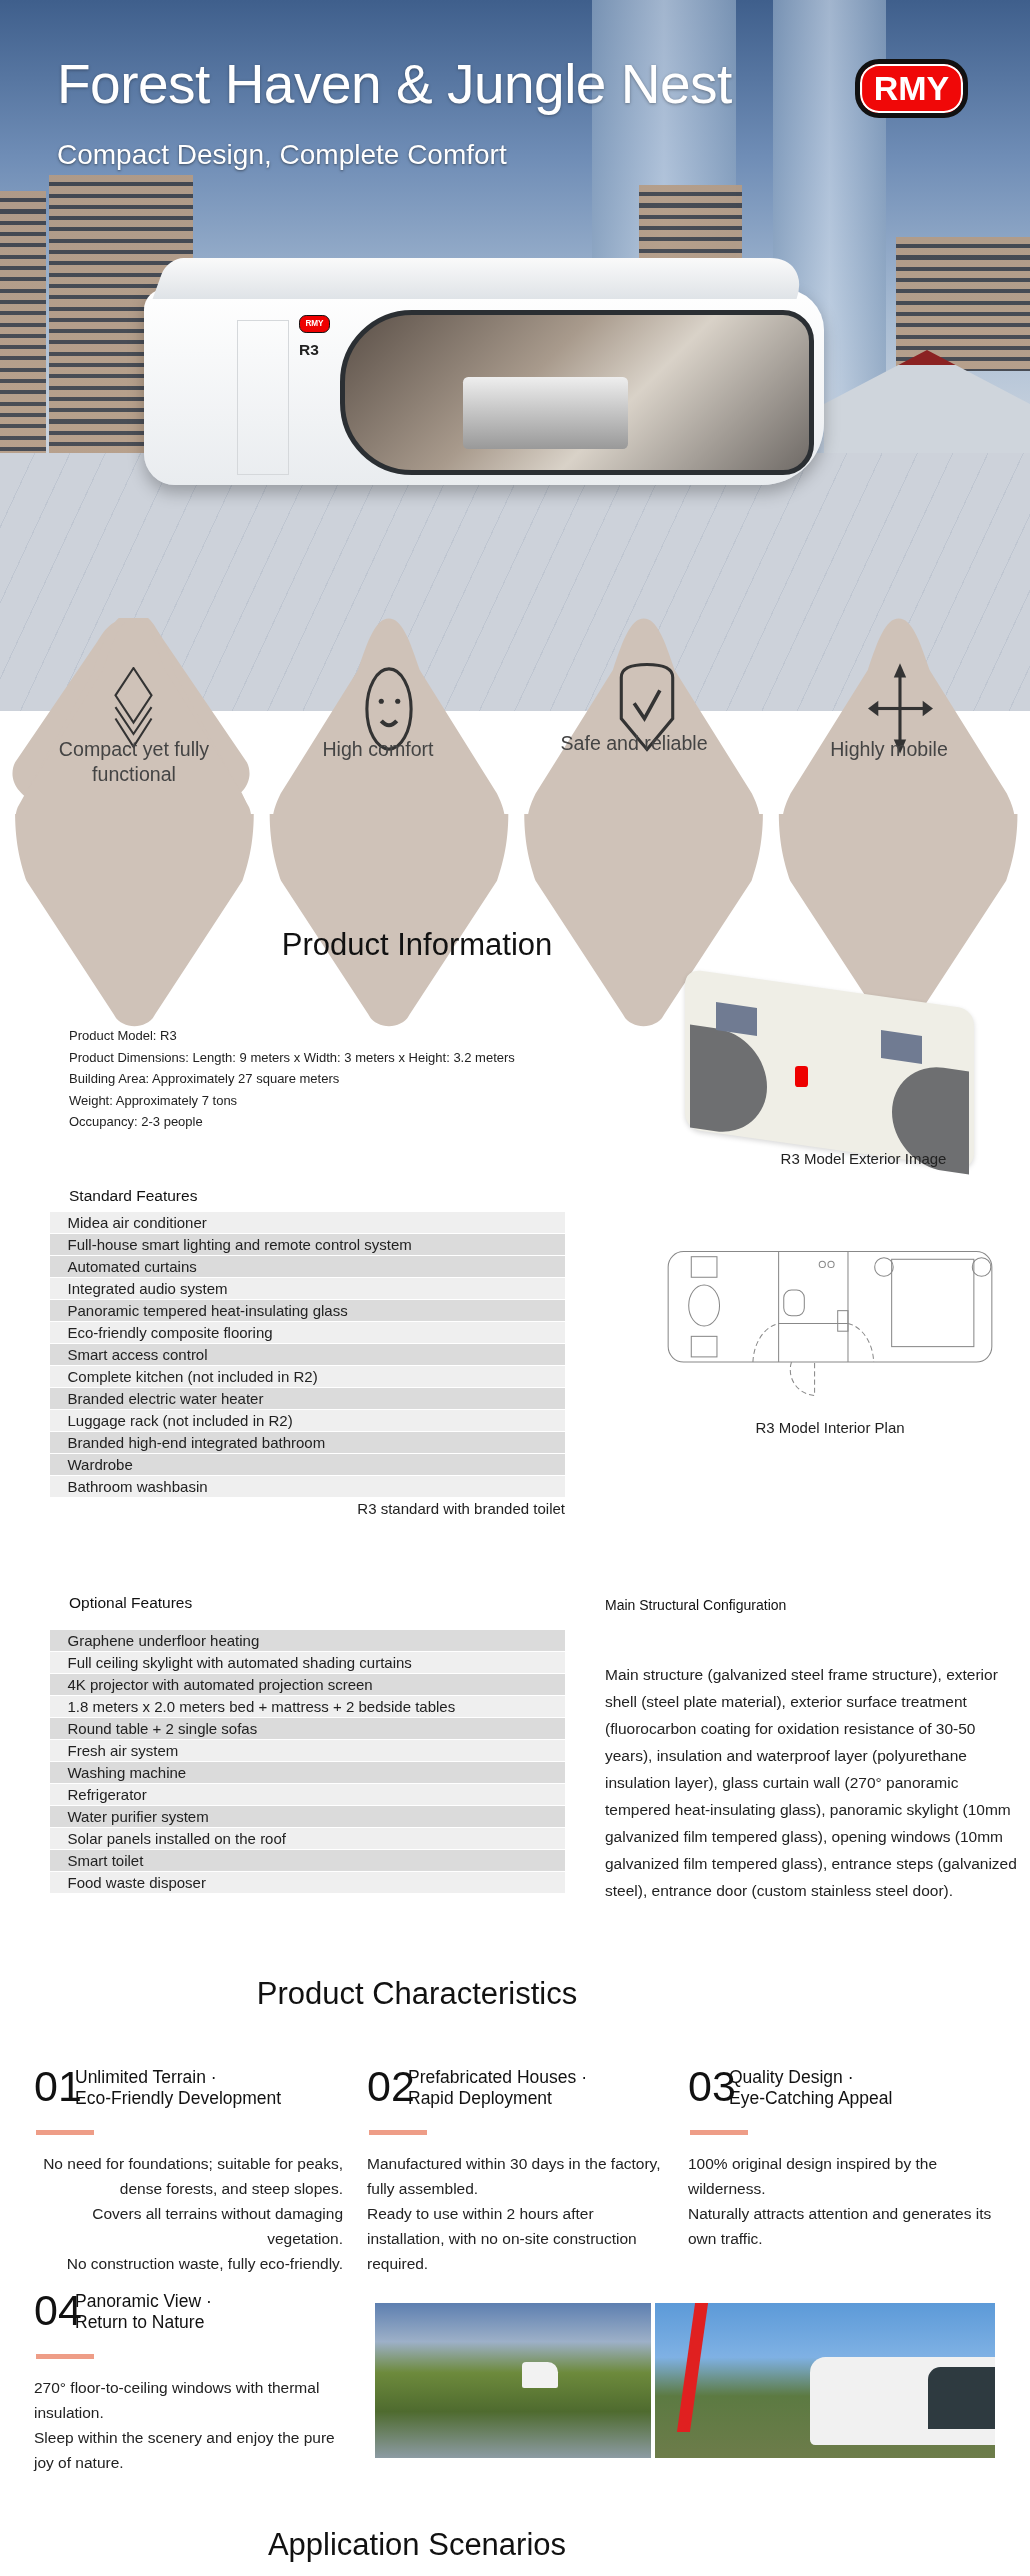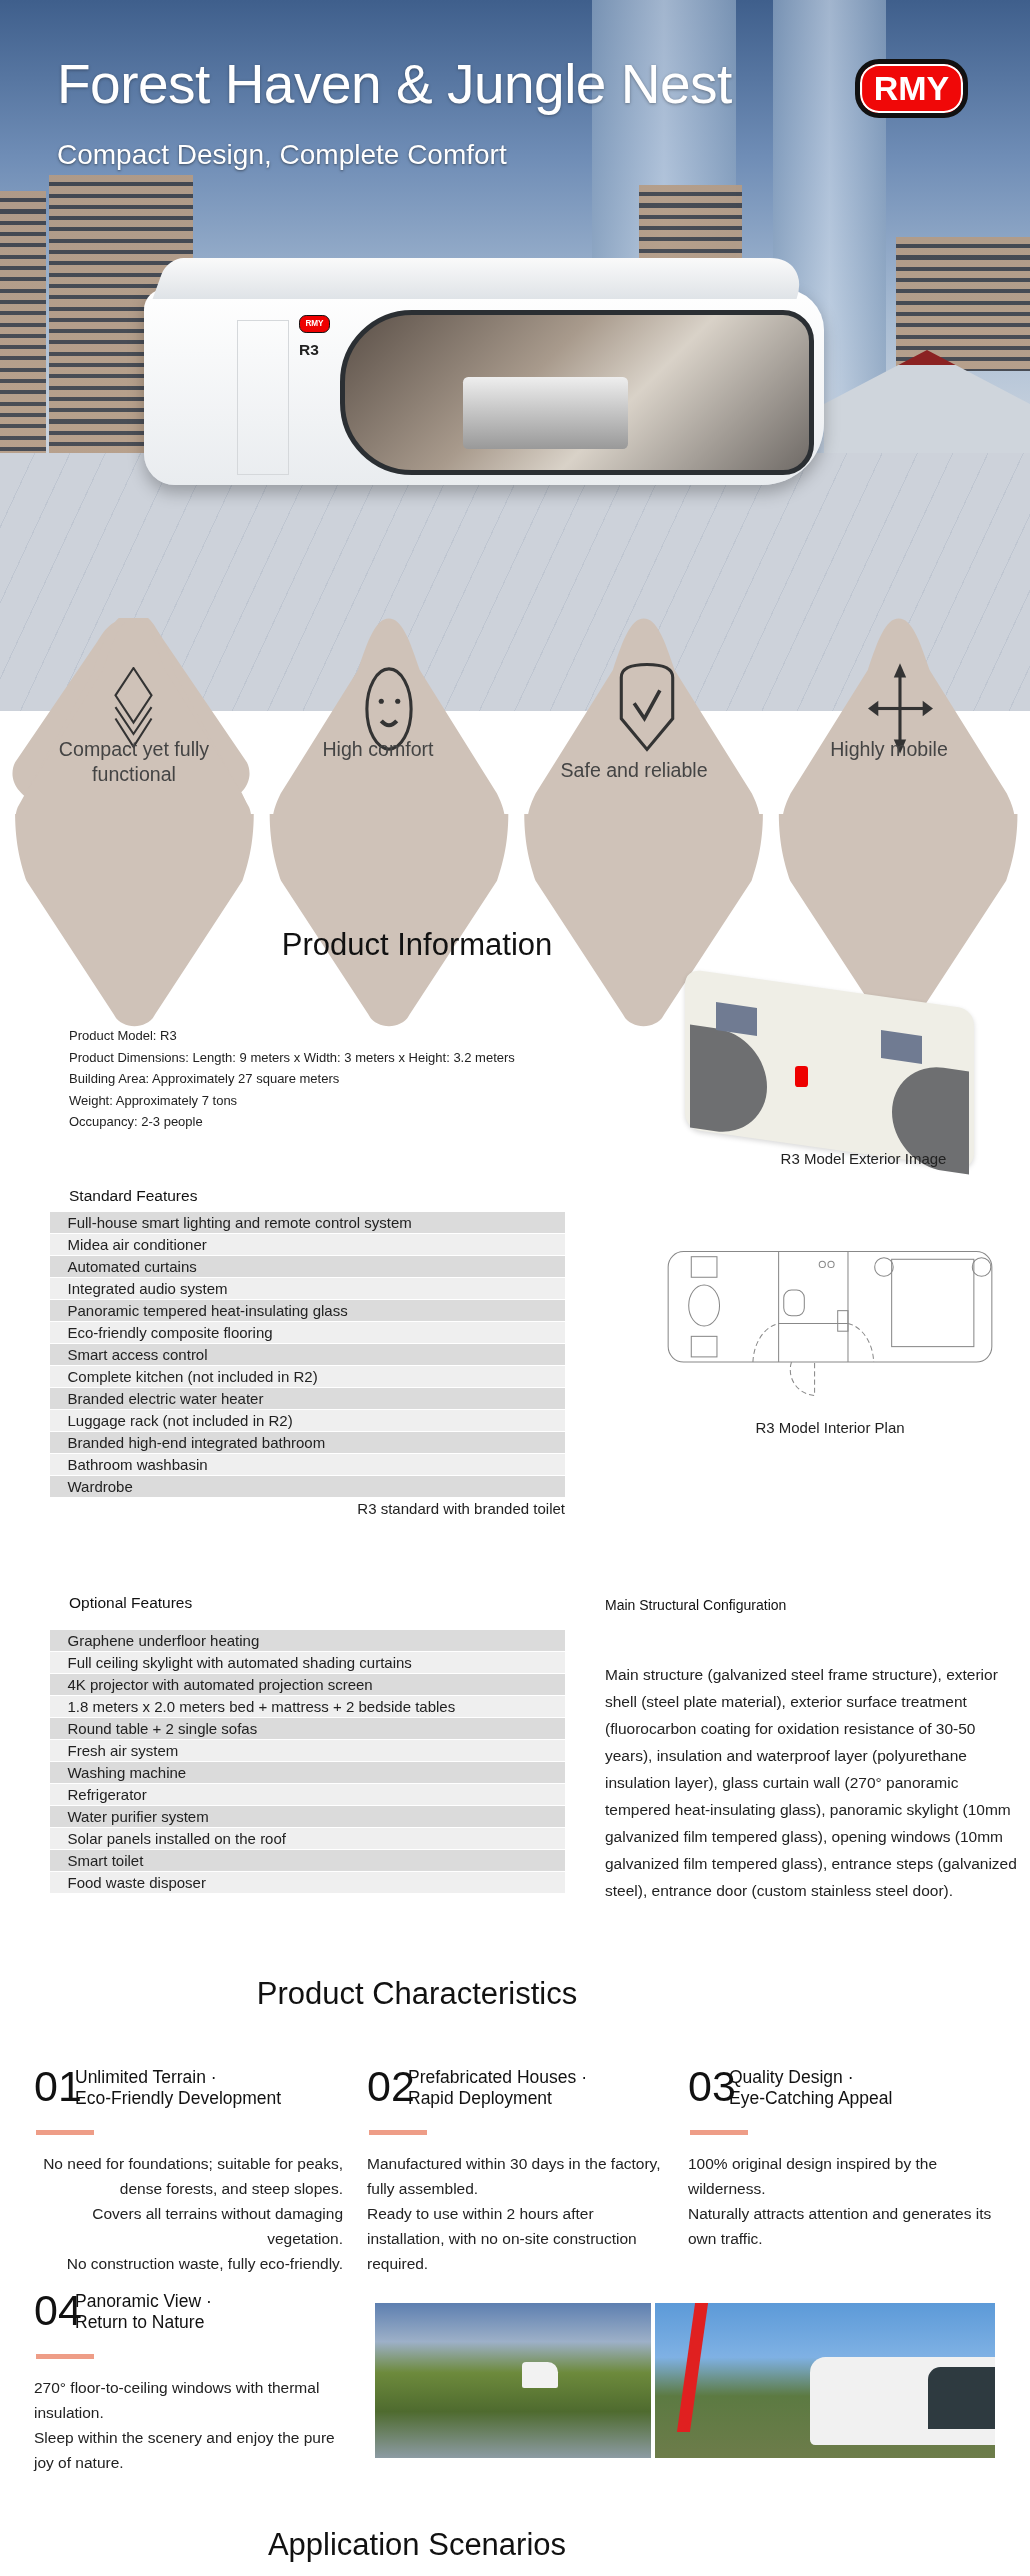--- a/index.html
+++ b/index.html
@@ -141,21 +141,21 @@
       <rect x="10" y="87" width="110" height="6"></rect>
   <polygon points="64,2 52,30 76,30"></polygon>
       <polygon points="64,178 52,150 76,150"></polygon>
   <polygon points="2,90 22,75 22,105"></polygon>
       <polygon points="128,90 108,75 108,105"></polygon>
     </g>
 </svg>
 
 <div class="abs" style="left:26px;top:737px;width:216px;text-align:center;font-size:19.6px;line-height:25px;color:#444;">Compact yet fully functional</div>
 <div class="abs" style="left:270px;top:737px;width:216px;text-align:center;font-size:19.6px;line-height:25px;color:#444;">High comfort</div>
-<div class="abs" style="left:526px;top:758px;width:216px;text-align:center;font-size:19.6px;line-height:25px;color:#444;">Safe and reliable</div>
+<div class="abs" style="left:526px;top:731px;width:216px;text-align:center;font-size:19.6px;line-height:25px;color:#444;">Safe and reliable</div>
 <div class="abs" style="left:781px;top:737px;width:216px;text-align:center;font-size:19.6px;line-height:25px;color:#444;">Highly mobile</div>
 
 <div class="abs sec-title" style="top:927px;">Product Information</div>
 
 <div class="abs info-lines">
   <div>Product Model: R3</div>
   <div>Product Dimensions: Length: 9 meters x Width: 3 meters x Height: 3.2 meters</div>
   <div>Building Area: Approximately 27 square meters</div>
   <div>Weight: Approximately 7 tons</div>
   <div>Occupancy: 2-3 people</div>
@@ -189,33 +189,33 @@
     <rect x="230" y="80" width="40" height="50" rx="15"></rect>
       <rect x="335" y="120" width="20" height="40"></rect>
     <circle cx="305" cy="30" r="6"></circle>
       <circle cx="322" cy="30" r="6"></circle>
   </g>
 </svg>
 <div class="abs caption" style="left:665px;top:1419px;width:330px;">R3 Model Interior Plan</div>
 
 <div class="abs sub-h" style="left:69px;top:1187px;">Standard Features</div>
 <div class="abs feat-table" style="left:50px;top:1212px;">
+  <div class="feat-row light">Midea air conditioner</div>
   <div class="feat-row dark">Full-house smart lighting and remote control system</div>
-  <div class="feat-row light">Midea air conditioner</div>
   <div class="feat-row dark">Automated curtains</div>
   <div class="feat-row light">Integrated audio system</div>
   <div class="feat-row dark">Panoramic tempered heat-insulating glass</div>
   <div class="feat-row light">Eco-friendly composite flooring</div>
   <div class="feat-row dark">Smart access control</div>
   <div class="feat-row light">Complete kitchen (not included in R2)</div>
   <div class="feat-row dark">Branded electric water heater</div>
   <div class="feat-row light">Luggage rack (not included in R2)</div>
   <div class="feat-row dark">Branded high-end integrated bathroom</div>
+  <div class="feat-row dark">Wardrobe</div>
   <div class="feat-row light">Bathroom washbasin</div>
-  <div class="feat-row dark">Wardrobe</div>
   <div class="feat-row plain">R3 standard with branded toilet</div>
 </div>
 
 <div class="abs sub-h" style="left:69px;top:1594px;">Optional Features</div>
 <div class="abs feat-table" style="left:50px;top:1630px;">
   <div class="feat-row dark">Graphene underfloor heating</div>
   <div class="feat-row light">Full ceiling skylight with automated shading curtains</div>
   <div class="feat-row dark">4K projector with automated projection screen</div>
   <div class="feat-row light">1.8 meters x 2.0 meters bed + mattress + 2 bedside tables</div>
   <div class="feat-row dark">Round table + 2 single sofas</div>

